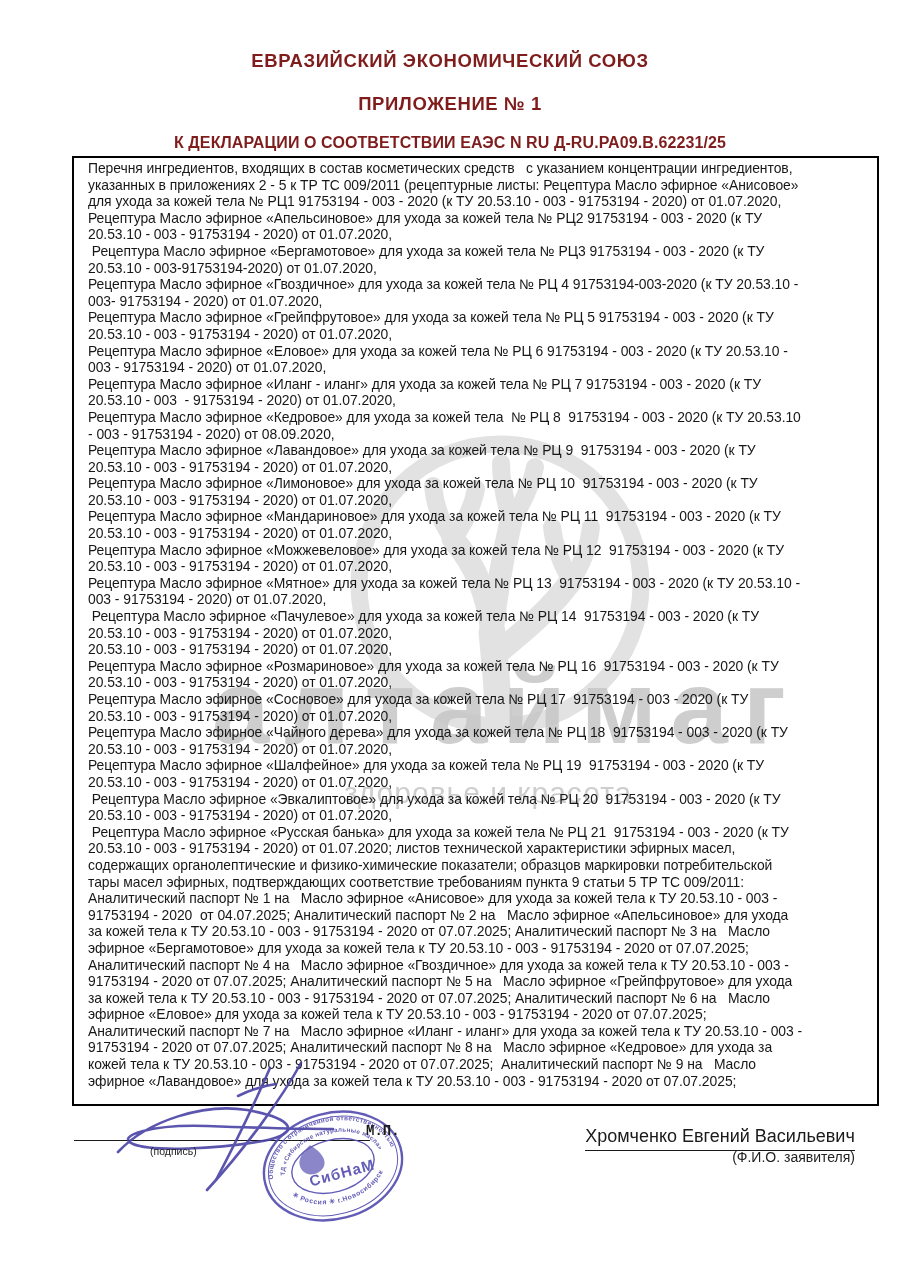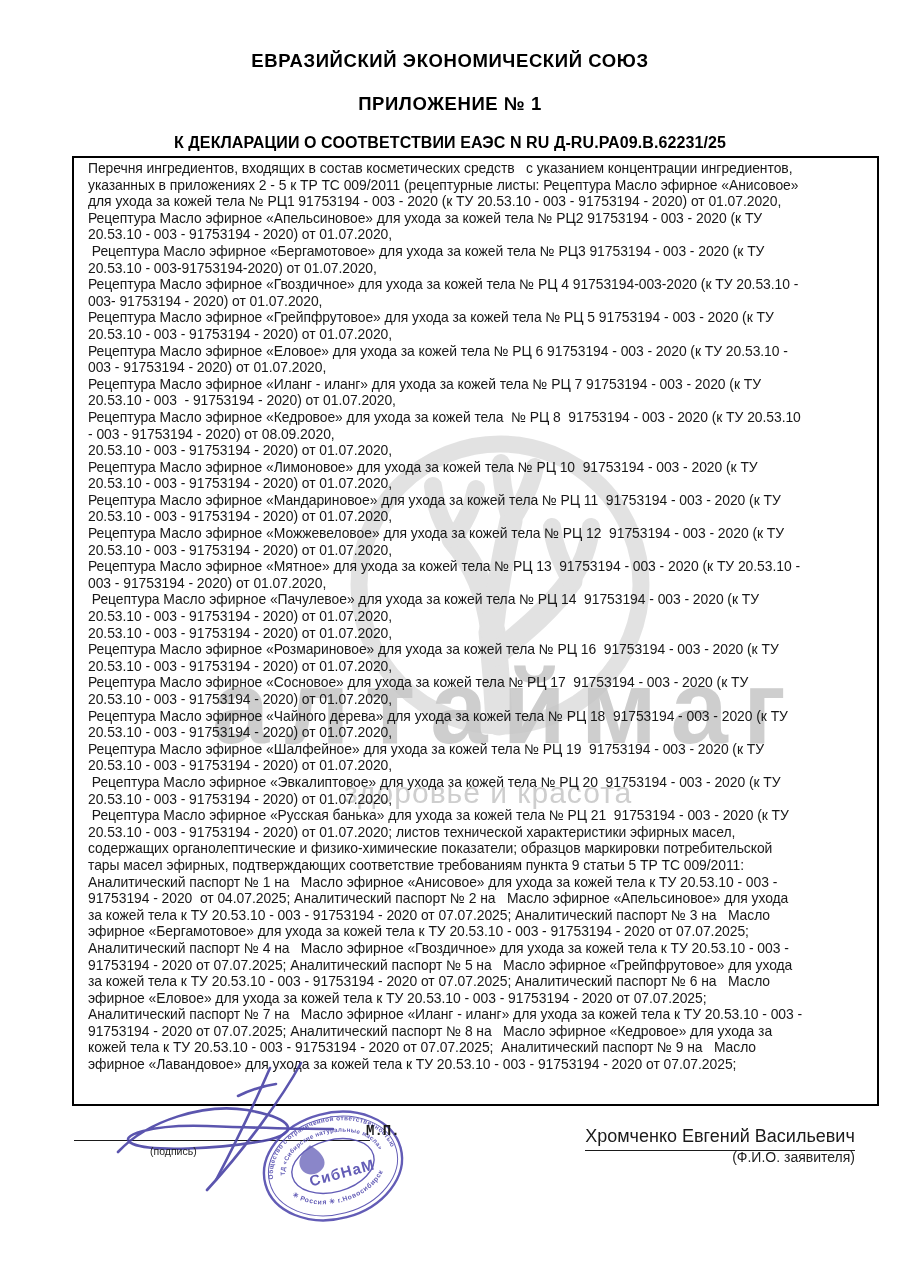--- a/index.html
+++ b/index.html
@@ -1,20 +1,20 @@
 <!DOCTYPE html>
 <html><head>
 <meta charset="utf-8">
 <style>
   html,body{margin:0;padding:0;}
   body{
     width:900px;height:1272px;background:#ffffff;position:relative;overflow:hidden;
     font-family:"Liberation Sans",sans-serif;color:#111;
   }
-  .hdr{position:absolute;left:0;width:900px;text-align:center;font-weight:bold;color:#000000;}
+  .hdr{position:absolute;left:0;width:900px;text-align:center;font-weight:bold;color:#7f1d1d;}
   #title1{top:50px;font-size:18.5px;letter-spacing:.6px;}
   #title2{top:93px;font-size:18.5px;letter-spacing:.6px;}
   #title3{top:134px;font-size:16px;letter-spacing:.1px;}
   .doc-box{
     position:absolute;left:72px;top:156px;width:807px;height:950px;
     border:2px solid #000;box-sizing:border-box;overflow:hidden;
     padding:2px 0 0 14px;z-index:3;background:transparent;
   }
   .bline{
     font-size:13.9px;line-height:16.6px;white-space:pre;letter-spacing:-0.05px;color:#171717;
@@ -76,20 +76,21 @@
     <div class="bline">Рецептура Масло эфирное «Гвоздичное» для ухода за кожей тела № РЦ 4 91753194-003-2020 (к ТУ 20.53.10 -</div>
     <div class="bline">003- 91753194 - 2020) от 01.07.2020,</div>
     <div class="bline">Рецептура Масло эфирное «Грейпфрутовое» для ухода за кожей тела № РЦ 5 91753194 - 003 - 2020 (к ТУ</div>
     <div class="bline">20.53.10 - 003 - 91753194 - 2020) от 01.07.2020,</div>
     <div class="bline">Рецептура Масло эфирное «Еловое» для ухода за кожей тела № РЦ 6 91753194 - 003 - 2020 (к ТУ 20.53.10 -</div>
     <div class="bline">003 - 91753194 - 2020) от 01.07.2020,</div>
     <div class="bline">Рецептура Масло эфирное «Иланг - иланг» для ухода за кожей тела № РЦ 7 91753194 - 003 - 2020 (к ТУ</div>
     <div class="bline">20.53.10 - 003  - 91753194 - 2020) от 01.07.2020,</div>
     <div class="bline">Рецептура Масло эфирное «Кедровое» для ухода за кожей тела  № РЦ 8  91753194 - 003 - 2020 (к ТУ 20.53.10</div>
     <div class="bline">- 003 - 91753194 - 2020) от 08.09.2020,</div>
+    <div class="bline">Рецептура Масло эфирное «Лавандовое» для ухода за кожей тела № РЦ 9  91753194 - 003 - 2020 (к ТУ</div>
     <div class="bline">20.53.10 - 003 - 91753194 - 2020) от 01.07.2020,</div>
     <div class="bline">Рецептура Масло эфирное «Лимоновое» для ухода за кожей тела № РЦ 10  91753194 - 003 - 2020 (к ТУ</div>
     <div class="bline">20.53.10 - 003 - 91753194 - 2020) от 01.07.2020,</div>
     <div class="bline">Рецептура Масло эфирное «Мандариновое» для ухода за кожей тела № РЦ 11  91753194 - 003 - 2020 (к ТУ</div>
     <div class="bline">20.53.10 - 003 - 91753194 - 2020) от 01.07.2020,</div>
     <div class="bline">Рецептура Масло эфирное «Можжевеловое» для ухода за кожей тела № РЦ 12  91753194 - 003 - 2020 (к ТУ</div>
     <div class="bline">20.53.10 - 003 - 91753194 - 2020) от 01.07.2020,</div>
     <div class="bline">Рецептура Масло эфирное «Мятное» для ухода за кожей тела № РЦ 13  91753194 - 003 - 2020 (к ТУ 20.53.10 -</div>
     <div class="bline">003 - 91753194 - 2020) от 01.07.2020,</div>
     <div class="bline"> Рецептура Масло эфирное «Пачулевое» для ухода за кожей тела № РЦ 14  91753194 - 003 - 2020 (к ТУ</div>

